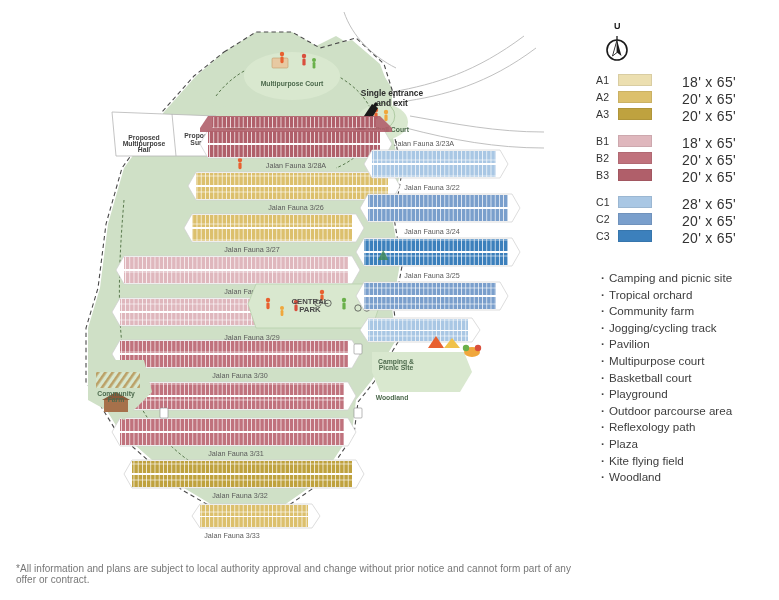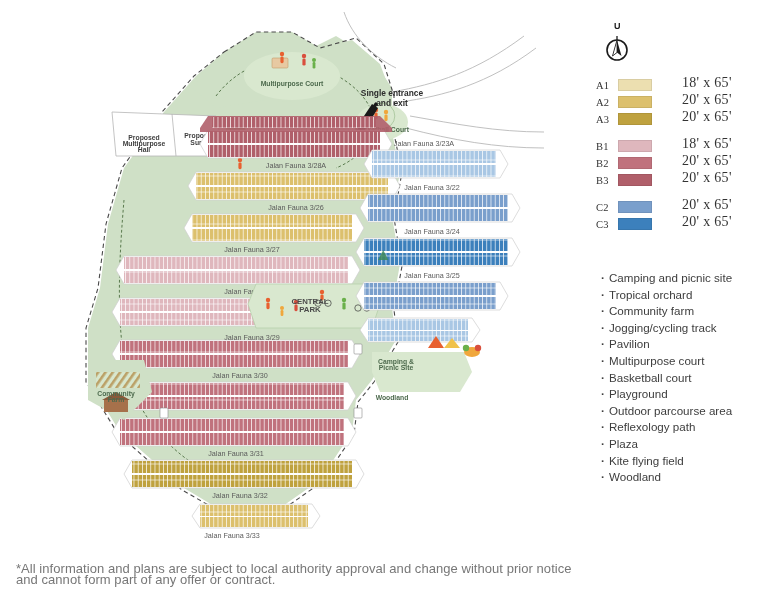--- a/index.html
+++ b/index.html
@@ -34,23 +34,22 @@
     margin-left: 4px;
   }
   .compass-u {
     position: absolute; top: -2px; left: 14px;
     font-size: 9px; font-weight: 700; color: #1a1a1a;
     line-height: 9px;
   }
   .legend-table { margin-top: 8px; }
   .legend-group { margin-bottom: 10px; }
   .legend-row {
-    display: flex; align-items: flex-end;
+    display: flex; align-items: flex-start;
     height: 17px;
-    font-family: Liberation Serif, serif;
   }
   .legend-code {
     width: 22px;
     font-size: 10.5px;
     color: #333;
     letter-spacing: .2px;
   }
   .legend-swatch {
     width: 34px; height: 12px;
     margin-right: 30px;
@@ -81,21 +80,21 @@
     font-weight: 700;
   }
 
   
   #footer-note {
     position: absolute;
     left: 16px; top: 563px;
     width: 560px;
   }
   .footer-line {
-    font-size: 13px;
+    font-size: 10px;
     color: #777;
     line-height: 11px;
     letter-spacing: .05px;
   }
 
   
   .mlabel { font-family: "Liberation Sans", sans-serif; fill: #4a4a4a; }
   .street-label { font-size: 3.6px; fill: #5a5a5a; text-anchor: middle; }
   .poi-label { font-size: 3.4px; fill: #4d6a4d; text-anchor: middle; font-weight: 700; }
   .poi-label-dark { font-size: 3.4px; fill: #3f3f3f; text-anchor: middle; font-weight: 700; }
@@ -456,20 +455,25 @@
         <span class="legend-size">20' x 65'</span>
       </div>
       <div class="legend-row">
         <span class="legend-code">B3</span>
         <span class="legend-swatch" style="background-color: rgb(176, 95, 106);"></span>
         <span class="legend-size">20' x 65'</span>
       </div>
     </div>
 
     <div class="legend-group">
+      <div class="legend-row">
+        <span class="legend-code">C1</span>
+        <span class="legend-swatch" style="background-color: rgb(169, 199, 228);"></span>
+        <span class="legend-size">28' x 65'</span>
+      </div>
       <div class="legend-row">
         <span class="legend-code">C2</span>
         <span class="legend-swatch" style="background-color: rgb(122, 159, 204);"></span>
         <span class="legend-size">20' x 65'</span>
       </div>
       <div class="legend-row">
         <span class="legend-code">C3</span>
         <span class="legend-swatch" style="background-color: rgb(60, 128, 188);"></span>
         <span class="legend-size">20' x 65'</span>
       </div>

